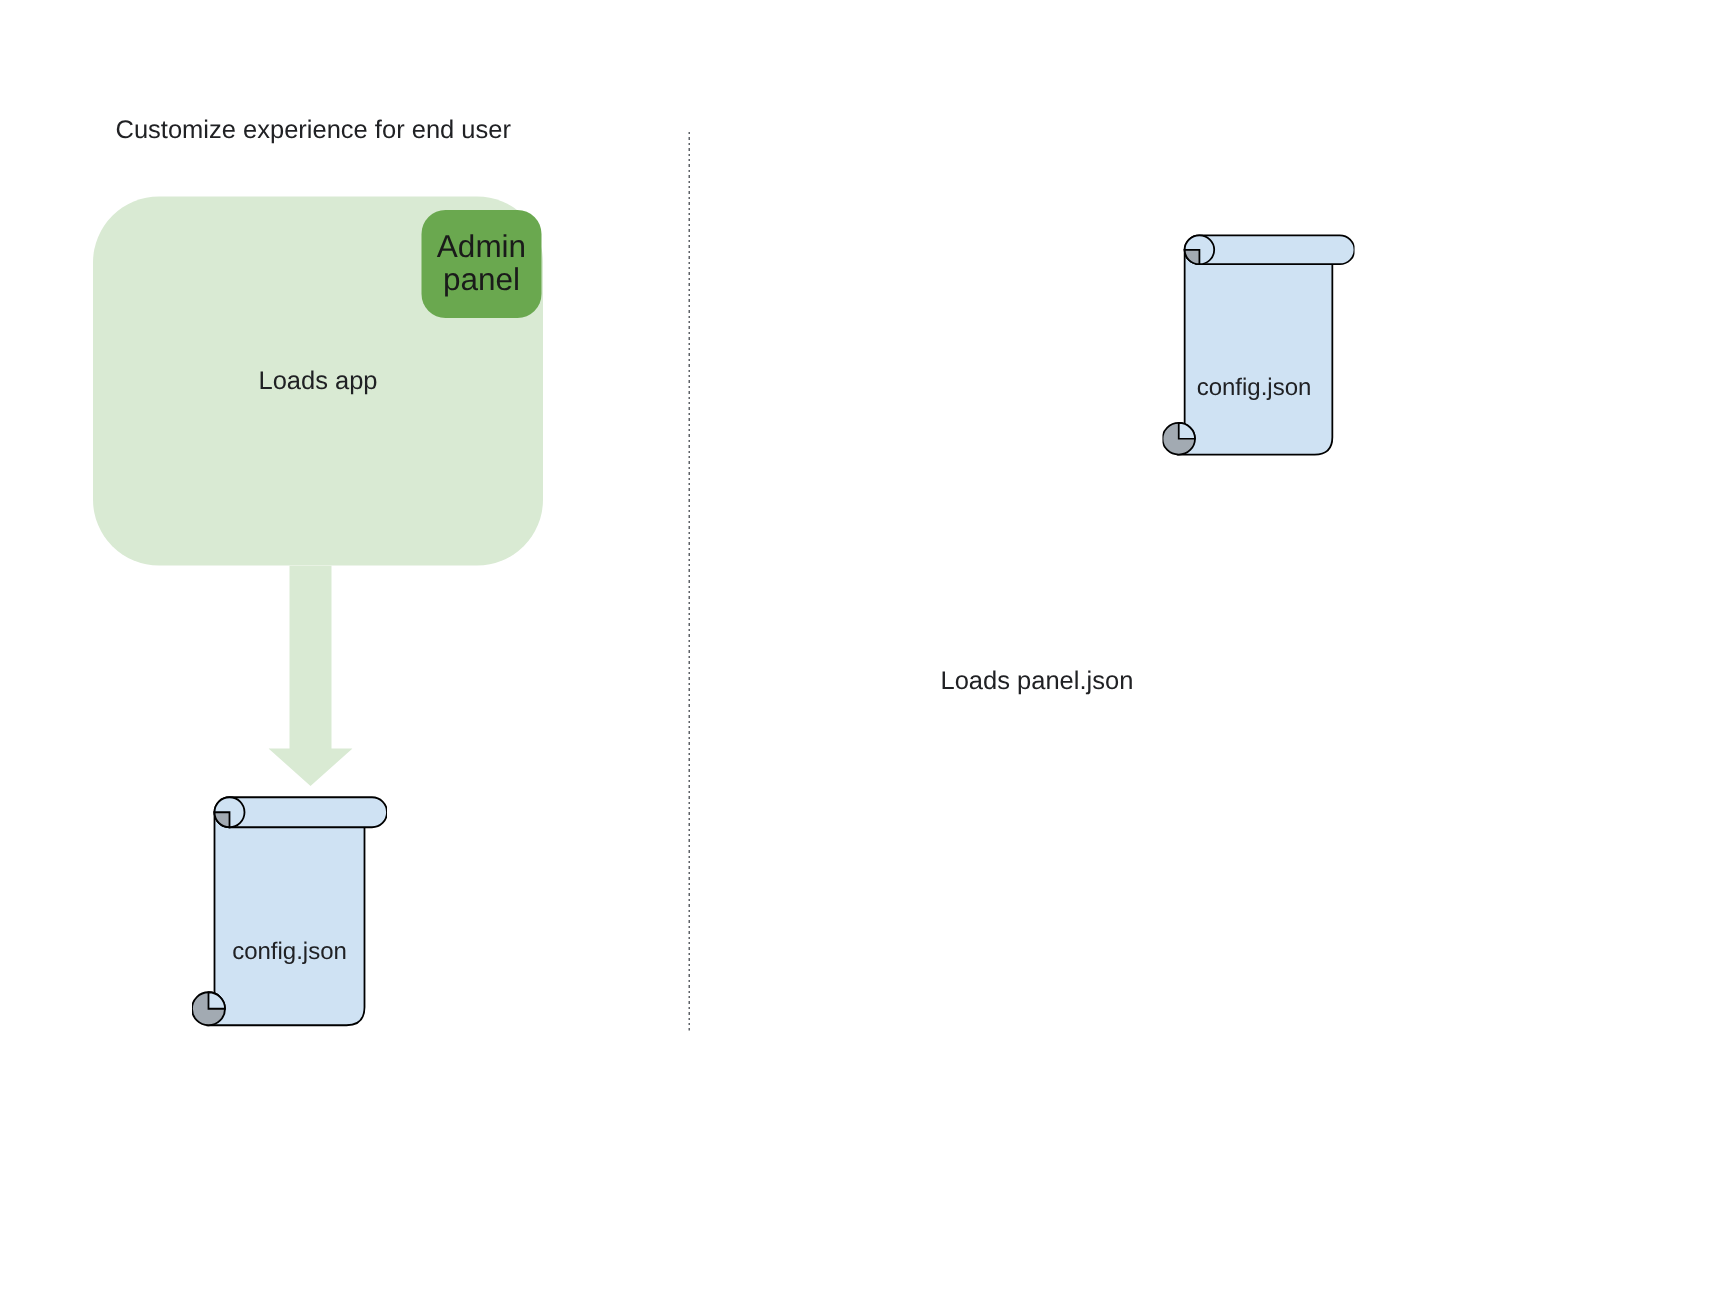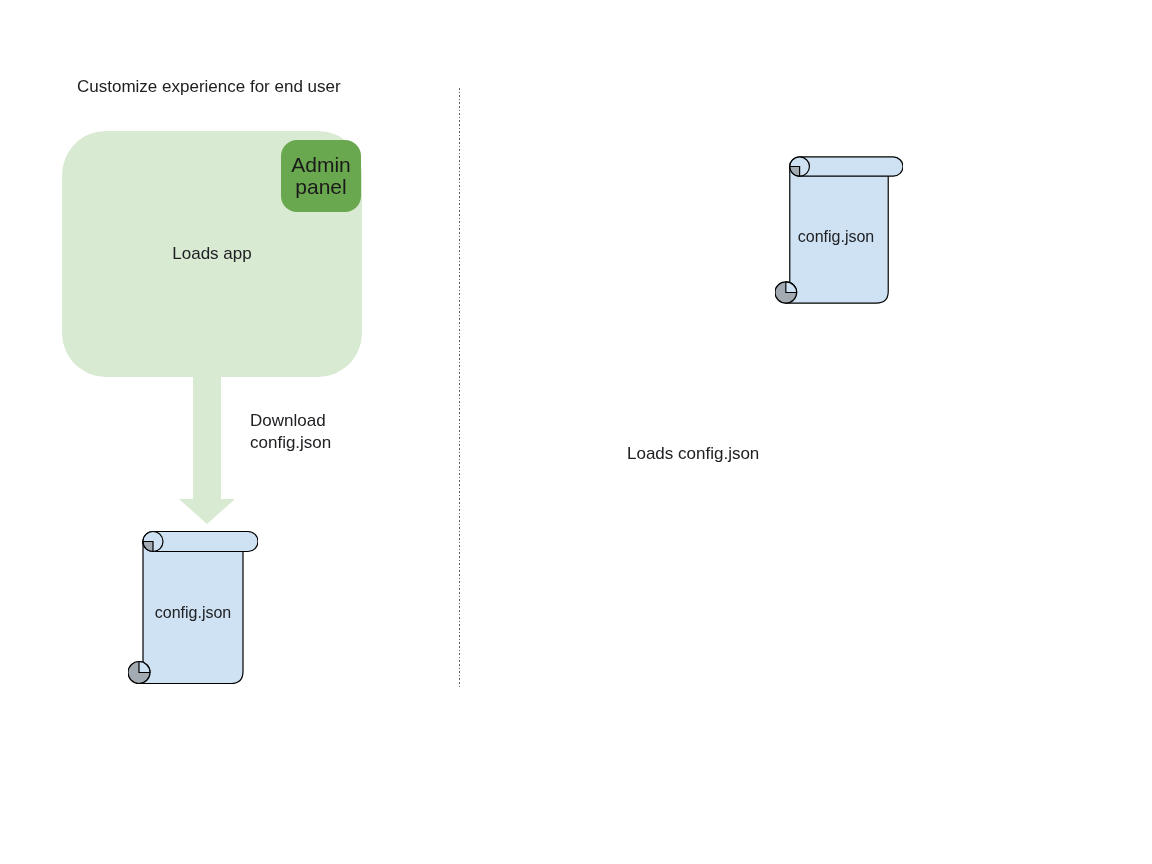--- a/index.html
+++ b/index.html
@@ -30,21 +30,21 @@
   .down-arrow { position:absolute; left:179px; top:377px; width:56px; height:147px; }
 
   .download-caption {
     position:absolute; left:250px; top:410px; width:112px;
     font-size:17px; line-height:22px;
   }
 
   .scroll-left  { position:absolute; left:128px; top:529px; }
   .scroll-right { position:absolute; left:775px; top:155px; }
   .scroll-label {
-    position:absolute; width:100px; text-align:center; font-size:16px; white-space:nowrap;
+    position:absolute; width:100px; text-align:center; font-size:16px; white-space:nowrap;margin-top:22px;
   }
   .scroll-left-label  { left:143px; top:604px; }
   .scroll-right-label { left:786px; top:228px; }
 
   .divider {
     position:absolute; left:459px; top:88px; width:1px; height:599px;
     background-image:repeating-linear-gradient(
       to bottom,
       var(--divider-gray,#5f6368) 0, var(--divider-gray,#5f6368) 1.6px,
       transparent 1.6px, transparent 3.6px);
@@ -77,21 +77,20 @@
     <div class="admin-app-label">Loads app</div>
     <div class="admin-panel">
       <span>Admin panel</span>
     </div>
   </div>
 
   <svg class="down-arrow" width="56" height="147" viewBox="0 0 56 147" aria-hidden="true">
     <path class="green-fill" d="M14 0 H42 V122 H56 L28 147 L0 122 H14 Z"></path>
   </svg>
 
-  <div class="download-caption">Download config.json</div>
 
   <svg class="scroll-left" width="130" height="157" viewBox="0 0 130 156" aria-hidden="true">
 
     <path class="blue-fill outlined" d="M15 12 H115 V142 Q115 154 103 154 L11 154 Q15 150 15 142 Z"></path>
 
     <circle class="gray-fill outlined" cx="11" cy="143" r="11"></circle>
     <path class="blue-fill outlined" stroke-width="1" d="M11 143 L22 143 A11 11 0 0 0 11 132 Z"></path>
 
     <path class="blue-fill outlined" d="M25 2 H120 A10 10 0 0 1 120 22 H25 A10 10 0 0 1 25 2 Z"></path>
     <circle class="blue-fill outlined" cx="25" cy="12" r="10"></circle>
@@ -106,15 +105,15 @@
   <svg class="scroll-right" width="128" height="150" viewBox="0 0 130 156" preserveAspectRatio="none" aria-hidden="true">
     <path class="blue-fill outlined" d="M15 12 H115 V142 Q115 154 103 154 L11 154 Q15 150 15 142 Z"></path>
     <circle class="gray-fill outlined" cx="11" cy="143" r="11"></circle>
     <path class="blue-fill outlined" stroke-width="1" d="M11 143 L22 143 A11 11 0 0 0 11 132 Z"></path>
     <path class="blue-fill outlined" d="M25 2 H120 A10 10 0 0 1 120 22 H25 A10 10 0 0 1 25 2 Z"></path>
     <circle class="blue-fill outlined" cx="25" cy="12" r="10"></circle>
     <path class="gray-fill outlined" stroke-width="1" d="M25 12 L15 12 A10 10 0 0 0 25 22 Z"></path>
   </svg>
   <div class="scroll-label scroll-right-label">config.json</div>
 
-  <div class="loads-caption">Loads config.json</div>
+  <div class="loads-caption">Loads panel.json</div>
 
 </div>
 
 </body></html>

